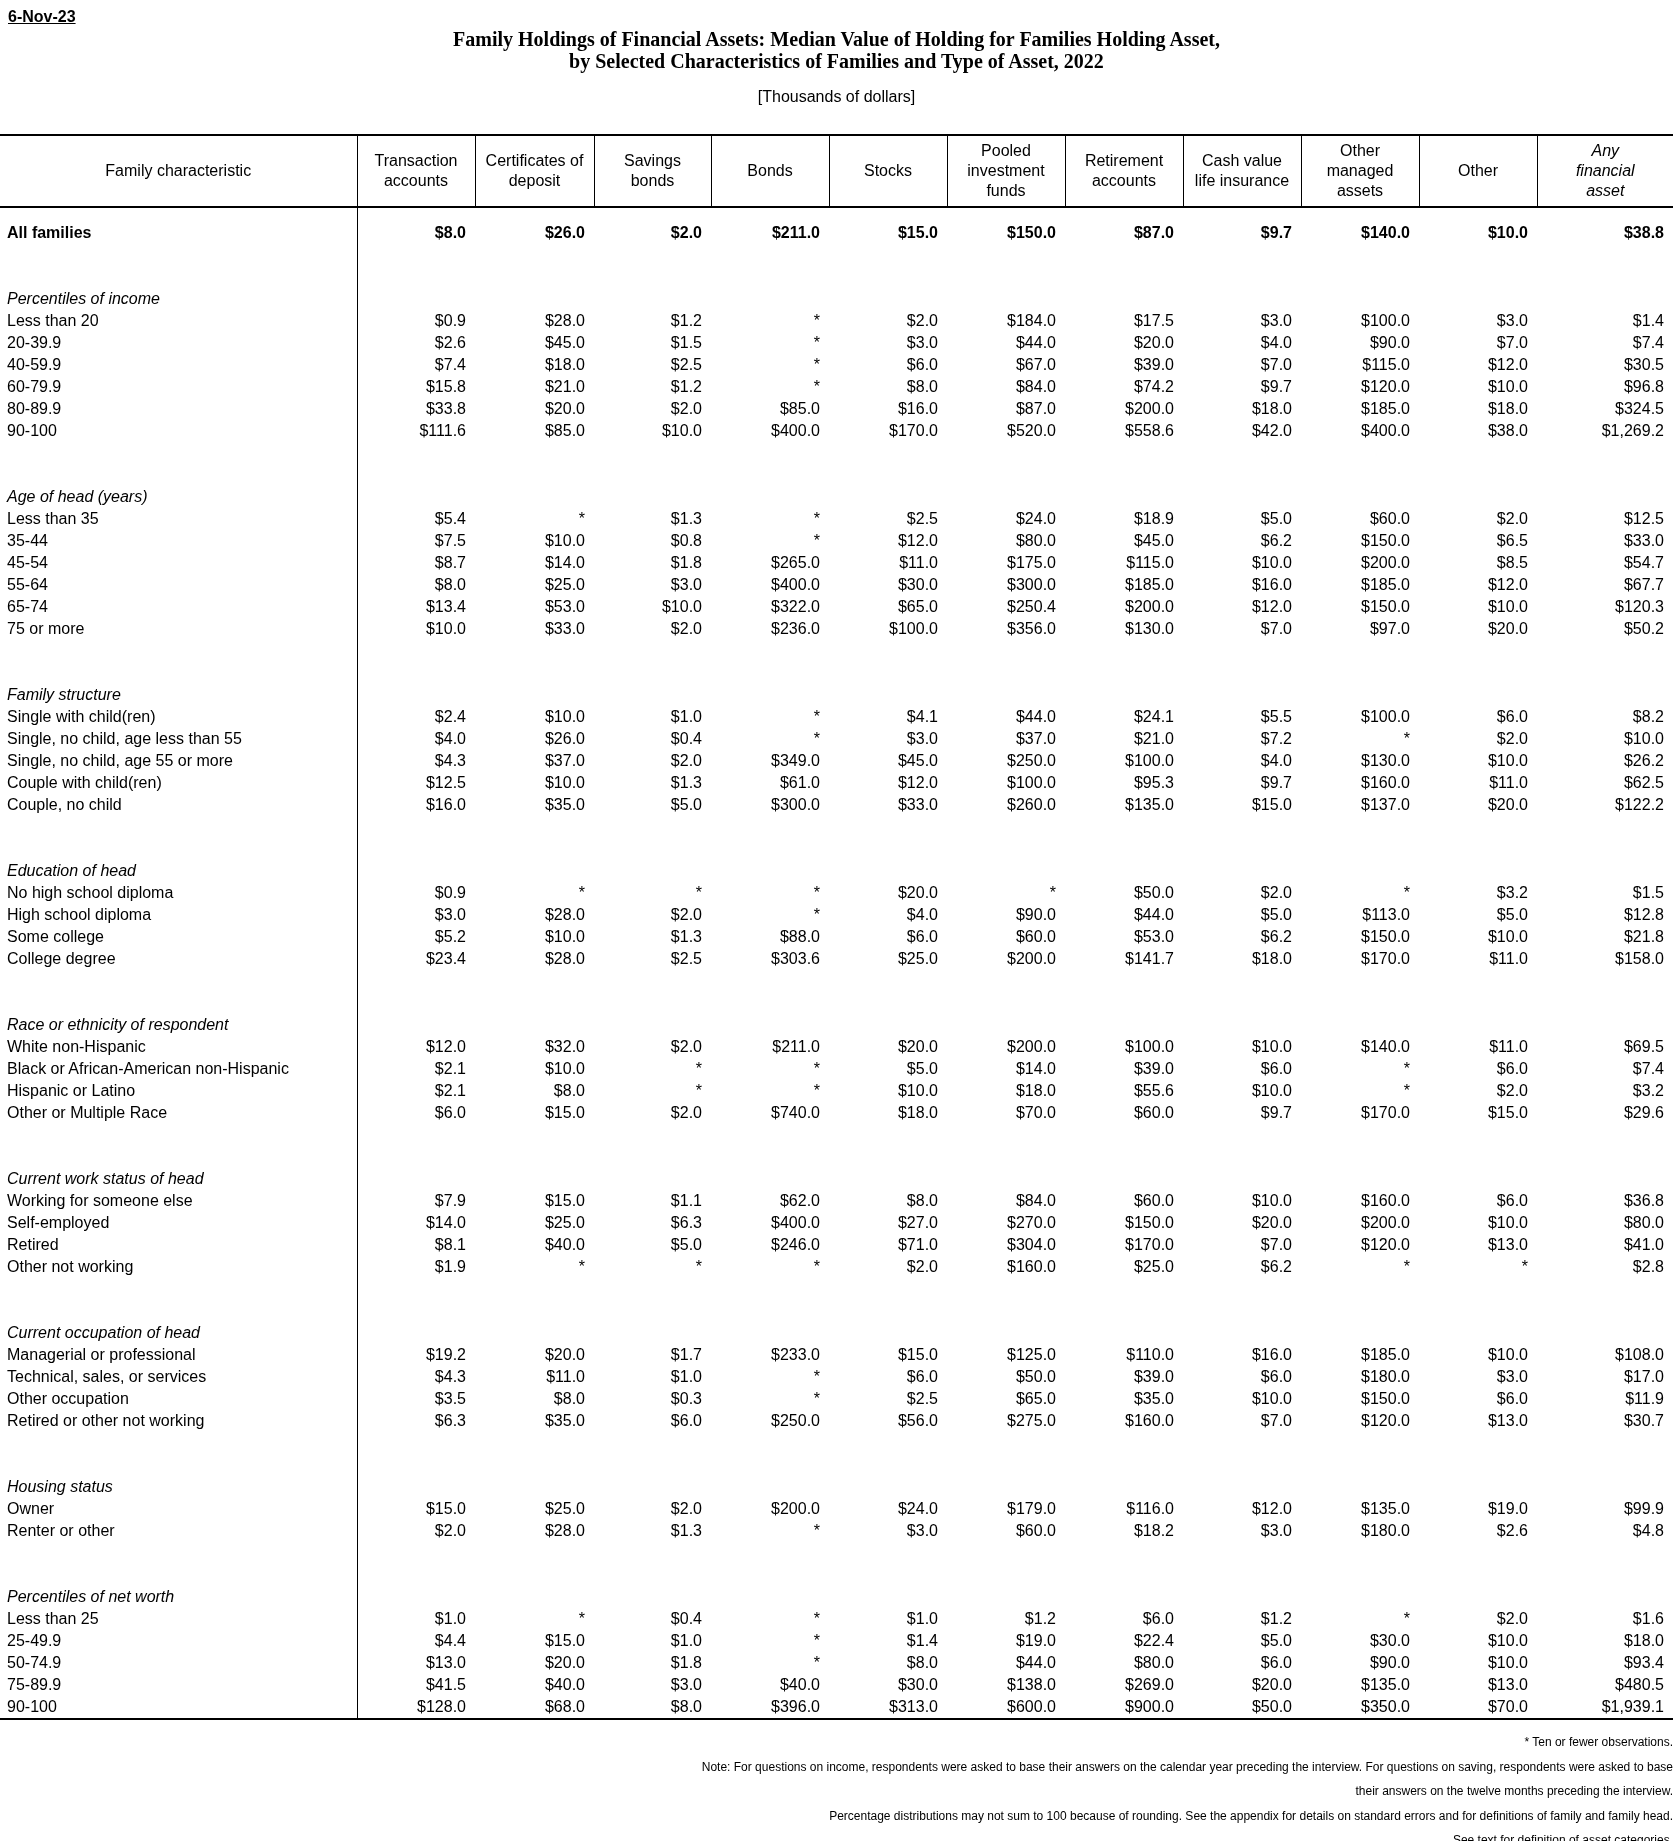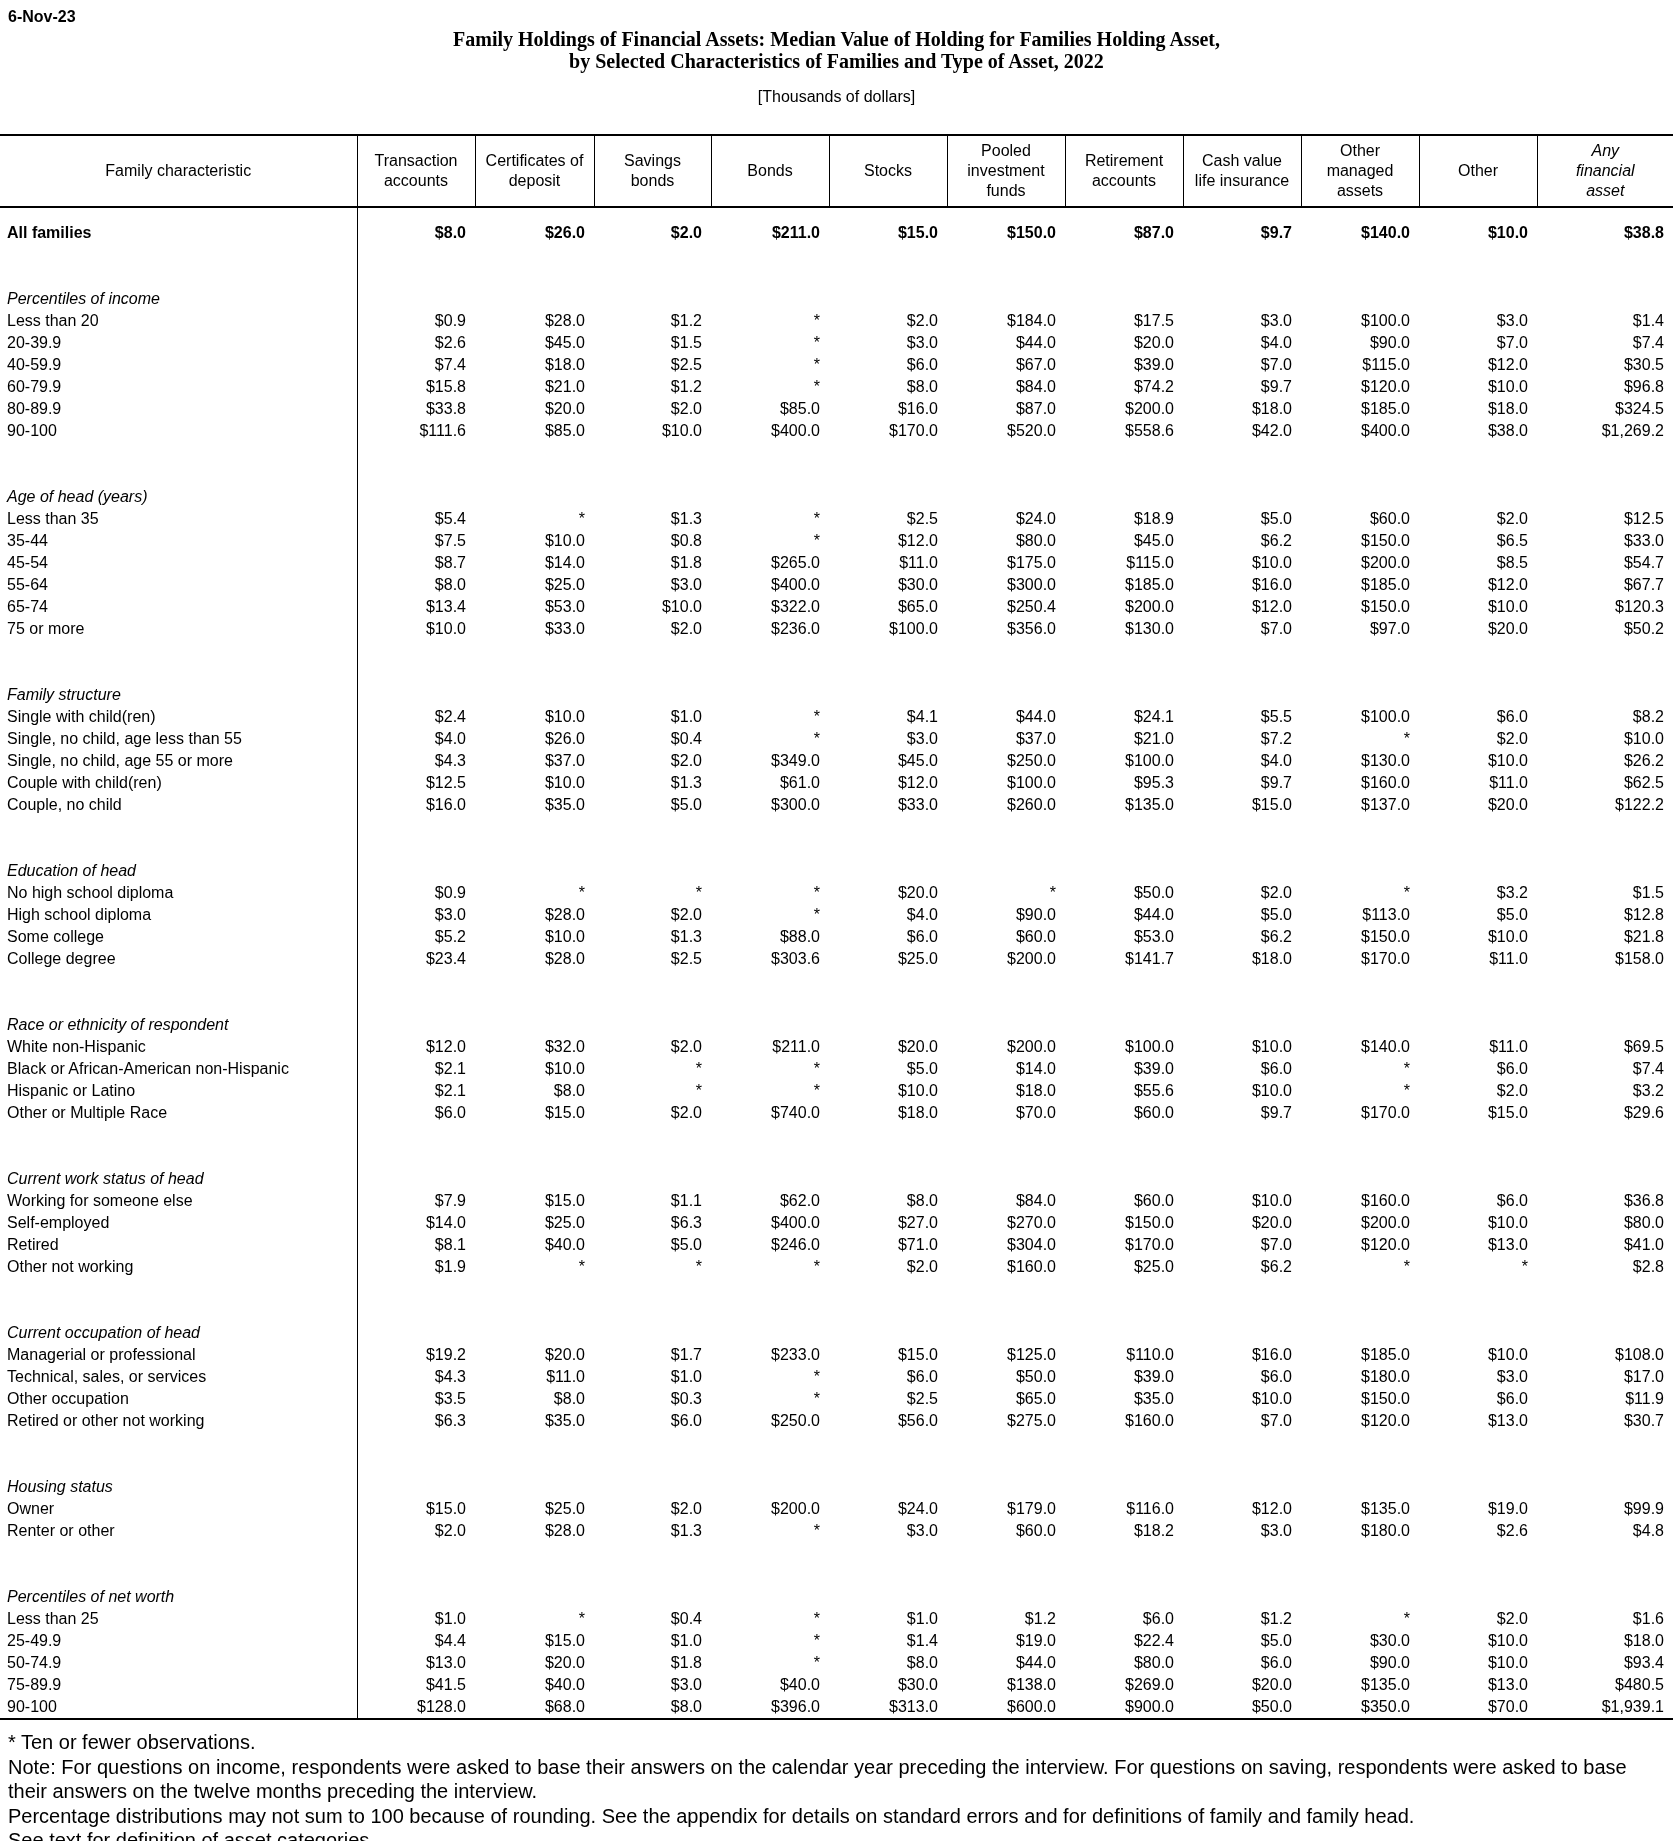--- a/index.html
+++ b/index.html
@@ -1,38 +1,38 @@
 <!DOCTYPE html>
 <html><head>
 <meta charset="utf-8">
 <style>
   html,body{margin:0;padding:0;background:#fff;}
   body{font-family:"Liberation Sans",sans-serif;color:#000;font-size:16px;}
   .page{width:1673px;box-sizing:border-box;padding-top:6px;}
-  .date{font-weight:bold;margin:2px 0 0 8px;font-size:16px;}
+  .date{font-weight:bold;margin:2px 0 0 8px;font-size:16px;text-decoration:underline;}
   .titles{text-align:center;margin-top:2px;}
   .title{font-weight:bold;font-size:20px;line-height:22px;font-family:Liberation Serif, serif;}
   .units{font-size:16px;line-height:22px;margin-top:14px;}
   table{border-collapse:collapse;table-layout:fixed;width:1673px;margin-top:26px;
         border-top:2px solid #000;border-bottom:2px solid #000;}
   thead th{border:1px solid #000;border-top:none;border-bottom:2px solid #000;
            font-weight:normal;font-size:16px;line-height:20px;height:66px;
            text-align:center;vertical-align:middle;white-space:pre-line;padding:2px 2px;}
   thead th:first-child{border-left:none;}
   thead th:last-child{border-right:none;font-style:italic;}
   tbody td{font-size:16px;height:22px;line-height:22px;padding:0;}
   td.labelcell{border-right:1px solid #000;text-align:left;padding-left:7px;
                overflow:hidden;white-space:nowrap;}
   td.num{text-align:right;padding-right:9px;white-space:nowrap;}
   tr.bold td{font-weight:bold;}
   tr.section td.labelcell{font-style:italic;}
   tr.spacer td{height:44px;}
   tr.spacer-top td{height:14px;}
   .footnotes{margin:10px 0 0 8px;}
-  .footnote{font-size:20px;line-height:24.5px;}
+  .footnote{font-size:12px;line-height:24.5px;text-align:right;}
 </style>
 </head>
 <body>
 
 <div class="page">
   <div class="date">6-Nov-23</div>
   <div class="titles">
     <div class="title">Family Holdings of Financial Assets: Median Value of Holding for Families Holding Asset,</div>
     <div class="title">by Selected Characteristics of Families and Type of Asset, 2022</div>
     <div class="units">[Thousands of dollars]</div>

